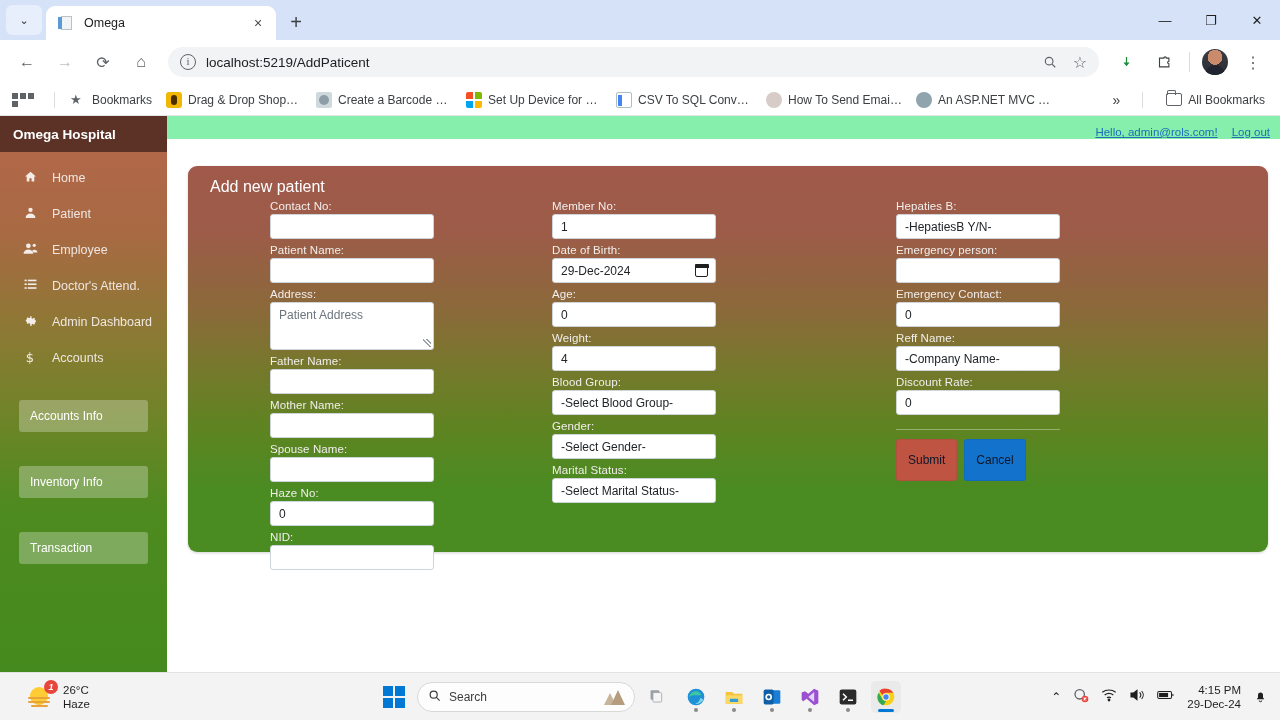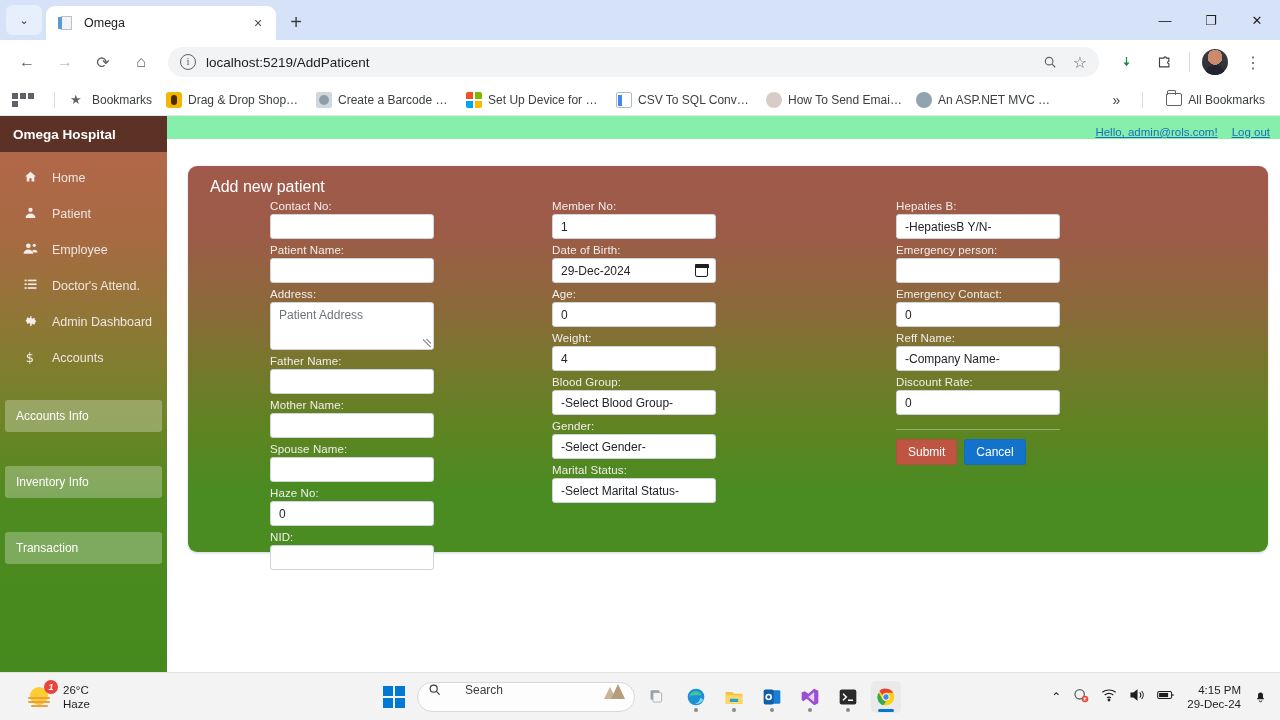--- a/index.html
+++ b/index.html
@@ -160,21 +160,21 @@
     display: flex; align-items: center; padding-left: 13px;
     font-size: 13.5px; font-weight: 700;
   }
   .nav { padding-top: 8px; }
   .nav-item {
     display: flex; align-items: center; gap: 14px;
     padding: 10px 0 10px 22px; color: #efe6e2; font-size: 12.5px;
   }
   .nav-ico { width: 16px; flex: 0 0 16px; text-align: center; font-size: 13px; color: #f3ece9; }
   .side-btn {
-    margin: 9px 5px; padding: 9px 11px;
+    margin: 9px 19px; padding: 9px 11px;
     background: rgba(255,255,255,0.28);
     color: #fff; font-size: 12px;
     border-radius: 3px;
   }
   .side-gap { height: 16px; }
 
   .content { flex: 1; position: relative; background: #fff; }
   .topbar {
     height: 23px; display: flex; align-items: center; justify-content: flex-end;
     padding-right: 10px; font-size: 11.5px; background: #86efac; padding-top: 9px;
@@ -225,21 +225,21 @@
     position: absolute; right: 7px; top: 5px; width: 13px; height: 13px;
     border: 1.5px solid #1f1f1f; border-radius: 2px;
   }
   .cal-ico::before {
     content:""; position:absolute; left:-1.5px; top:-1.5px; right:-1.5px; height:4px;
     background:#1f1f1f; border-radius: 1px 1px 0 0;
   }
   .hr { height: 1px; background: rgba(255,255,255,0.35); margin: 14px 0 9px 0; width: 164px; }
   .btnrow { display: flex; gap: 7px; }
   .btn {
-    font-size: 12px; color: #ffffff; padding: 5px 11px; border-radius: 3px;
+    font-size: 12px; color: #0f172a; padding: 13px 11px; border-radius: 3px;
     border: 1px solid rgba(0,0,0,0.06);
   }
   .btn.submit { background: #bf5442; }
   .btn.cancel { background: #1373cc; }
 
   
   .taskbar {
     position: absolute; left: 0; bottom: 0;
     width: 1280px; height: 48px; background: #f3f3f3;
     display: flex; align-items: center;
@@ -265,21 +265,21 @@
   .tb-center { position: absolute; left: 50%; transform: translateX(-50%); display: flex; align-items: center; gap: 8px; }
   .win-logo {
     width: 22px; height: 22px;
     background-image: linear-gradient(#0078d4,#0078d4),linear-gradient(#0078d4,#0078d4),linear-gradient(#0078d4,#0078d4),linear-gradient(#0078d4,#0078d4);
     background-size: 10px 10px; background-repeat: no-repeat;
     background-position: 0 0, 12px 0, 0 12px, 12px 12px;
   }
   .searchbox {
     width: 218px; height: 30px; background: #fdfdfd;
     border: 1px solid #d8d8d8; border-radius: 16px;
-    display: flex; padding: 0 10px; gap: 24px;
+    display: flex; align-items: center; padding: 0 10px; gap: 8px;
     position: relative;
   }
   .search-mag { font-size: 13px; color: #3c3c3c; }
   .search-ph { font-size: 12px; color: #3c3c3c; }
   .search-img {
     margin-left: auto; width: 22px; height: 16px; position: relative;
   }
   .search-img::before{content:"";position:absolute;left:2px;bottom:0;border-left:6px solid transparent;border-right:6px solid transparent;border-bottom:12px solid #c8b49a;}
   .search-img::after{content:"";position:absolute;left:9px;bottom:0;border-left:7px solid transparent;border-right:7px solid transparent;border-bottom:15px solid #b59c7d;}
   .tbi { width: 30px; height: 32px; display:flex; align-items:center; justify-content:center; position: relative; }

